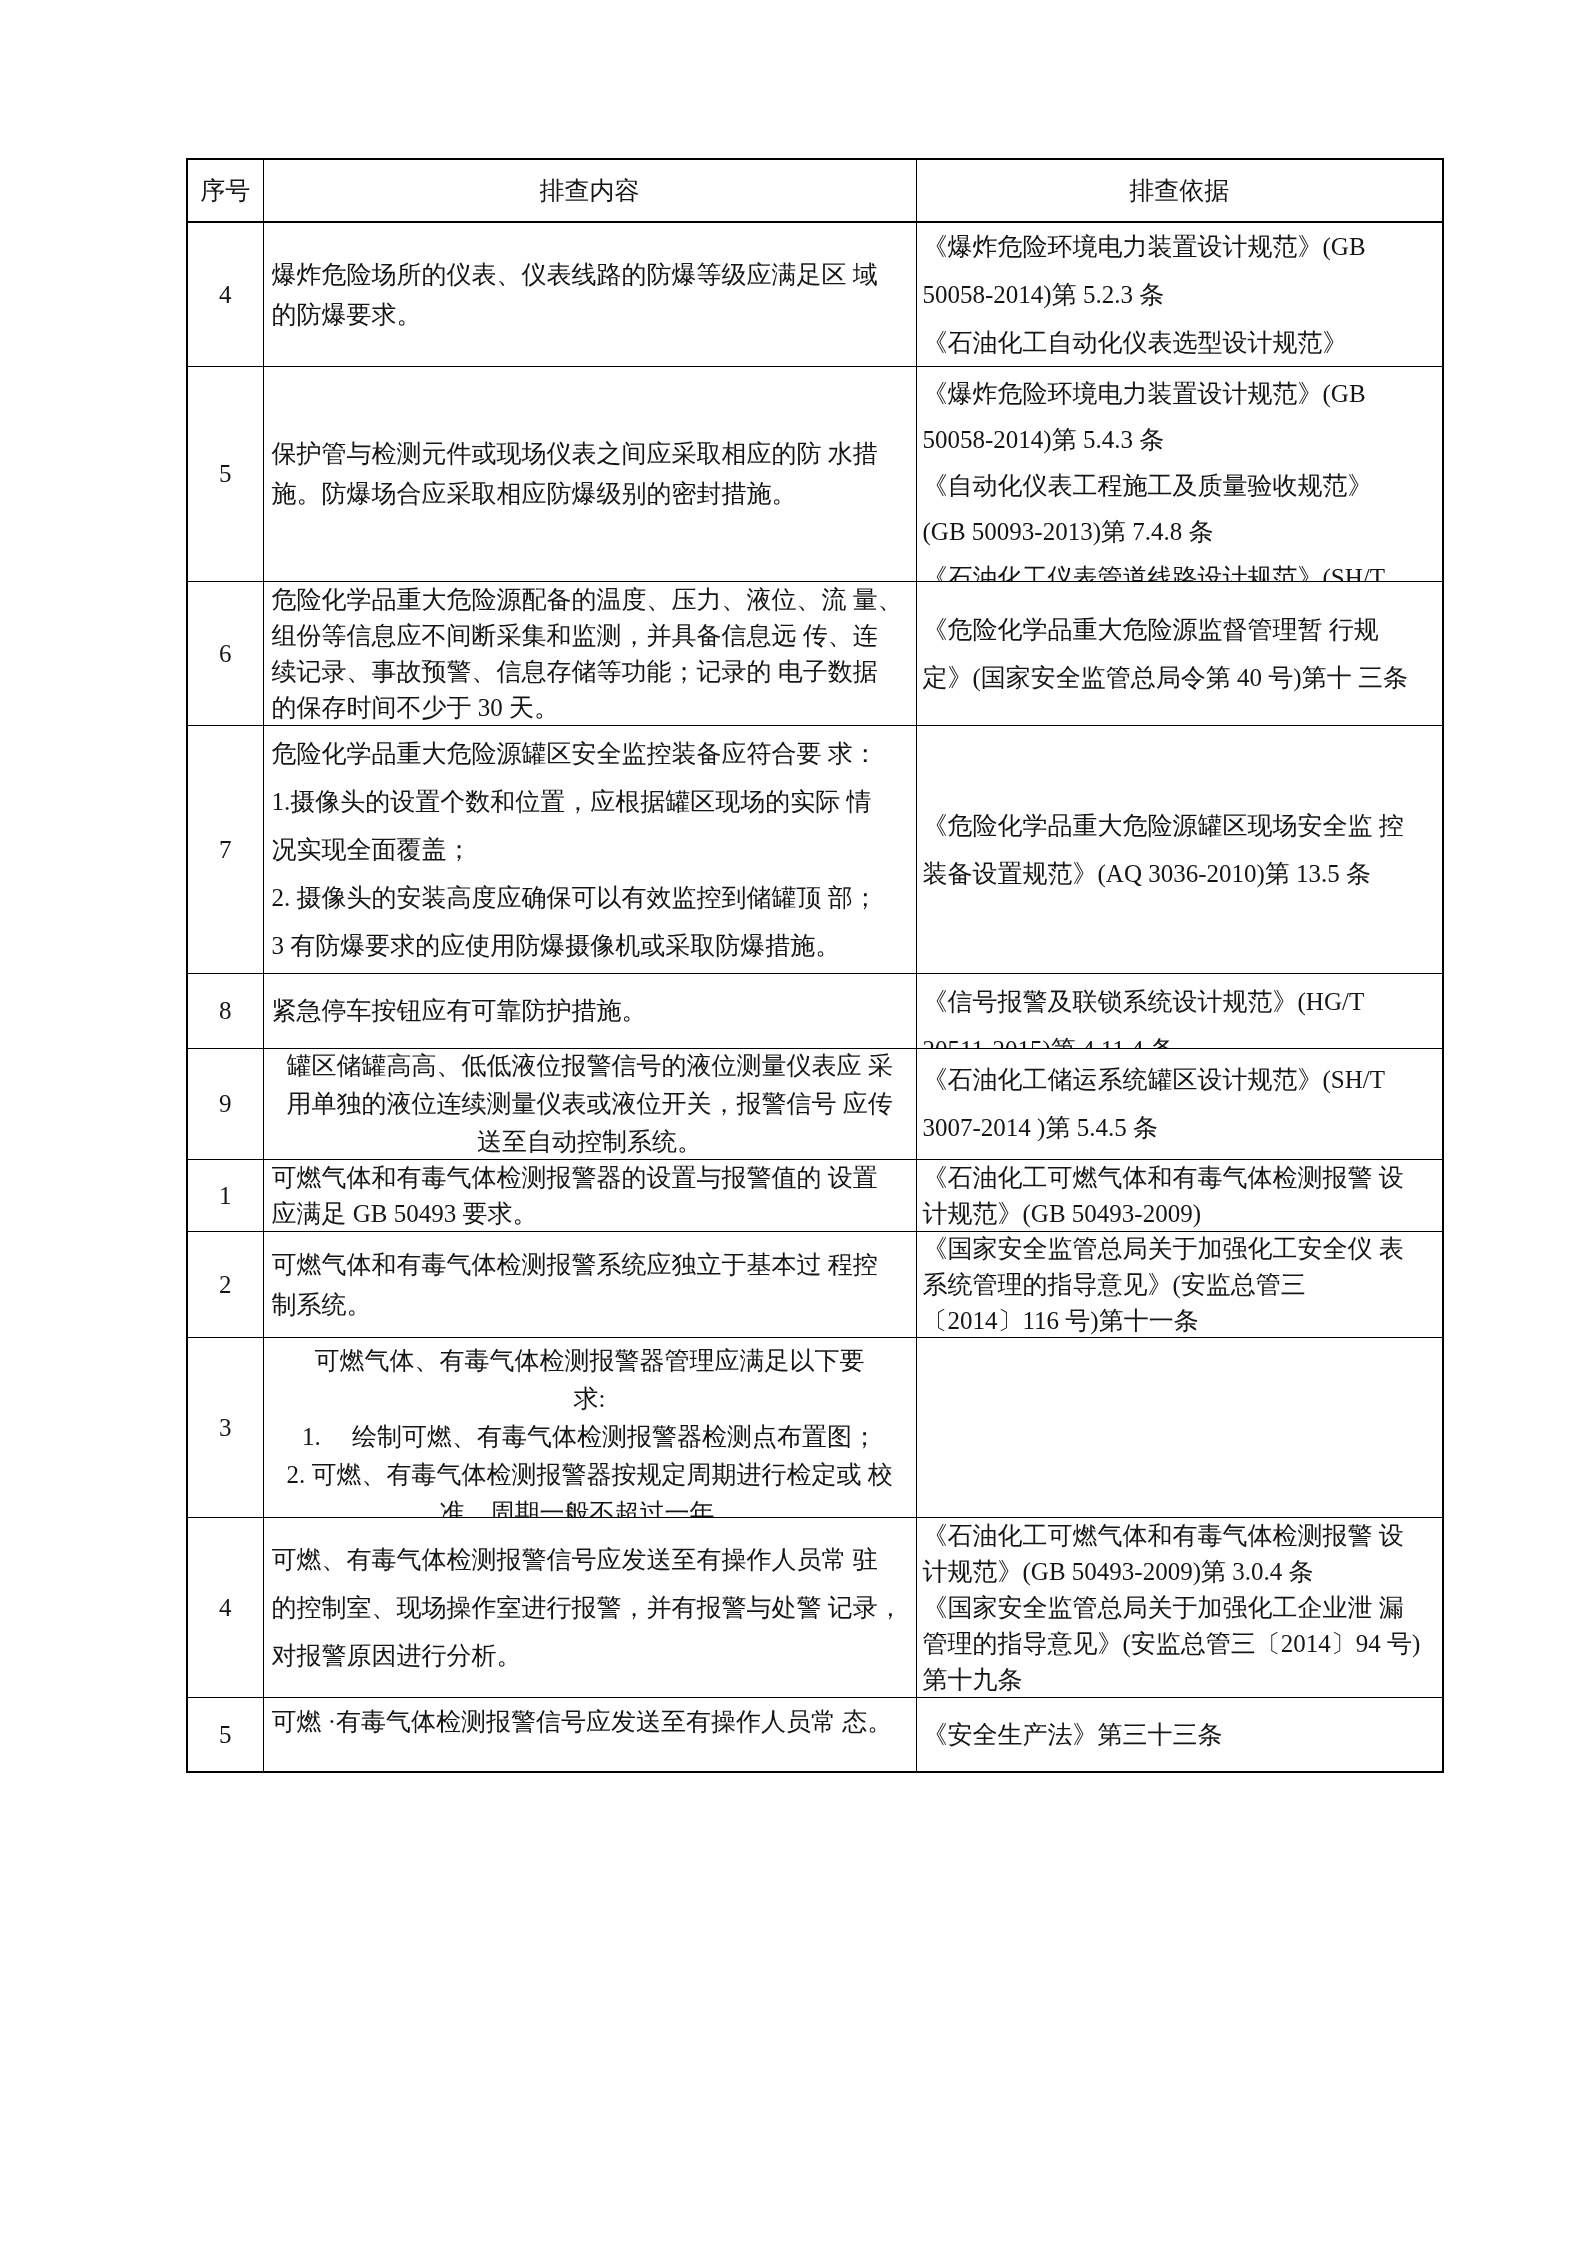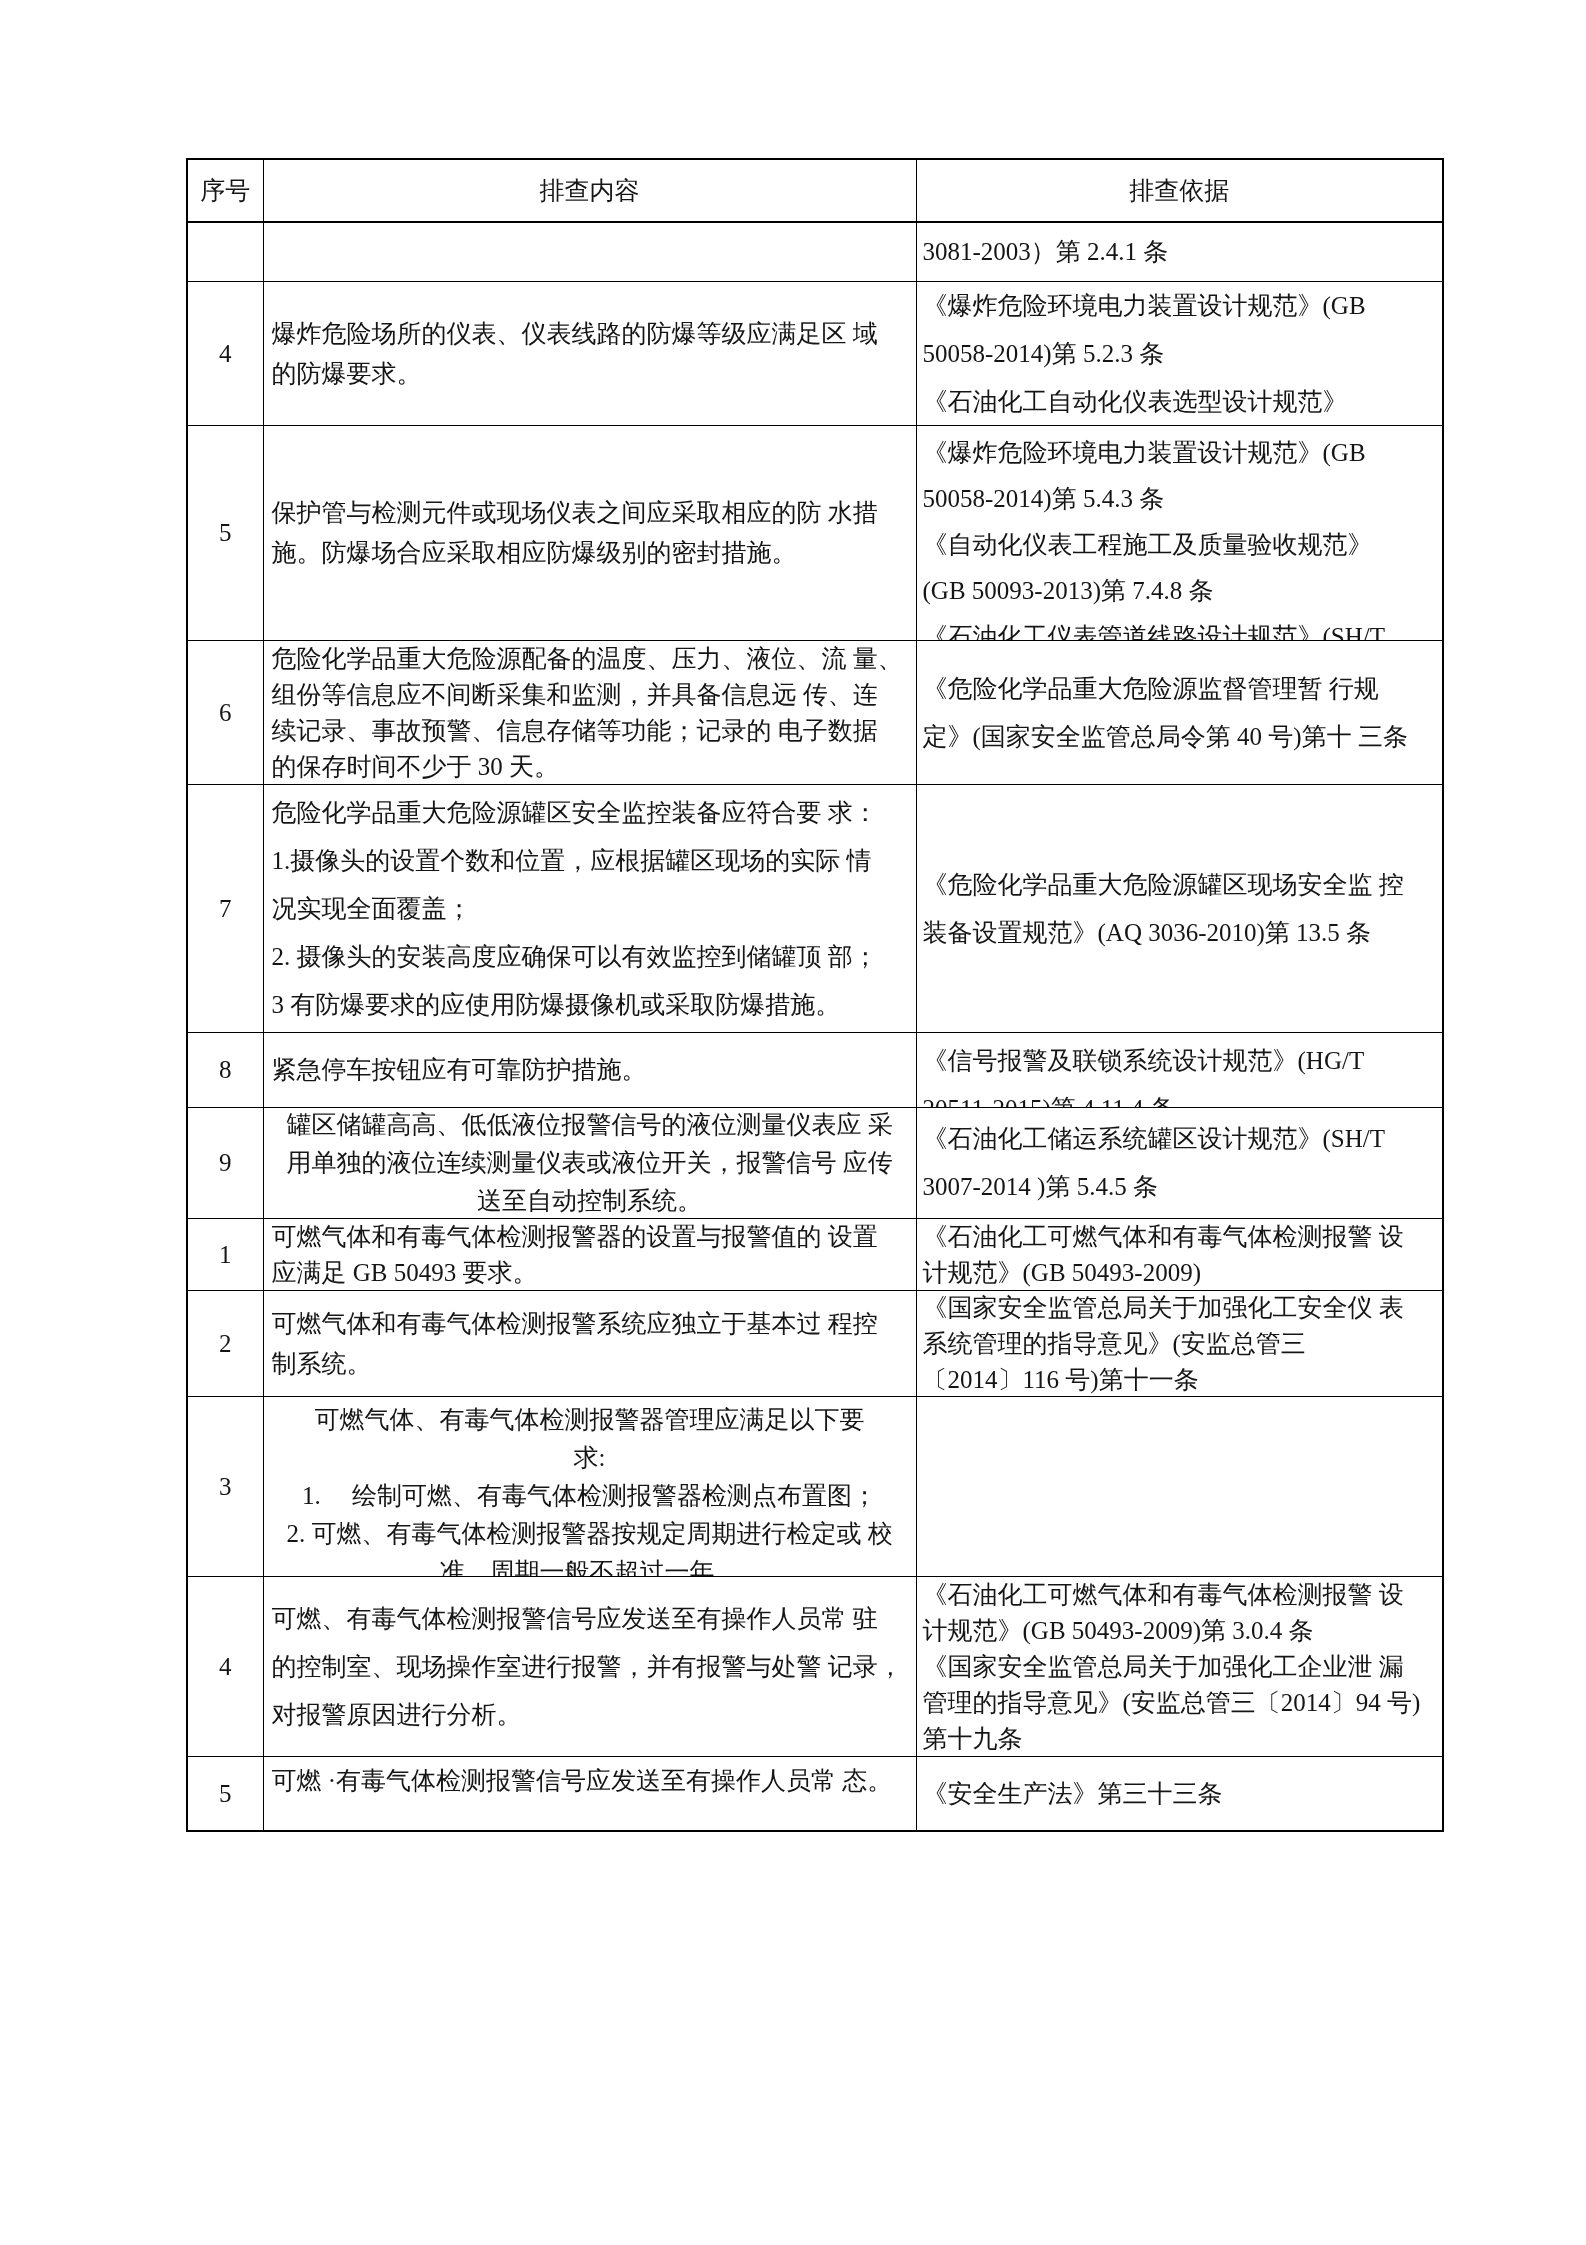--- a/index.html
+++ b/index.html
@@ -77,31 +77,20 @@
         </th>
       <th>
           <div class="cw ctr">排查内容</div>
         </th>
       <th>
           <div class="cw ctr">排查依据</div>
         </th>
     </tr>
   </thead>
   <tbody>
-    <tr class="h62">
-      <td>
-          <div class="cw num"></div>
-        </td>
-      <td>
-          <div class="cw"></div>
-        </td>
-      <td>
-          <div class="cw basis">3081-2003）第 2.4.1 条</div>
-        </td>
-    </tr>
     <tr class="h147">
       <td>
           <div class="cw num">4</div>
         </td>
       <td>
           <div class="cw">爆炸危险场所的仪表、仪表线路的防爆等级应满足区 域
 的防爆要求。</div>
         </td>
       <td>
           <div class="cw basis lh48">《爆炸危险环境电力装置设计规范》(GB

